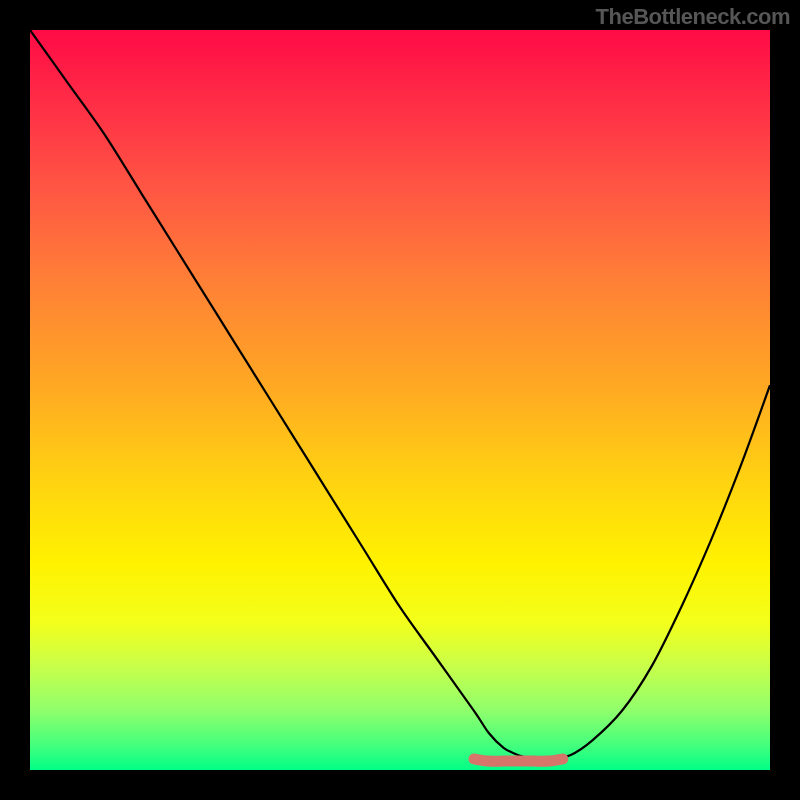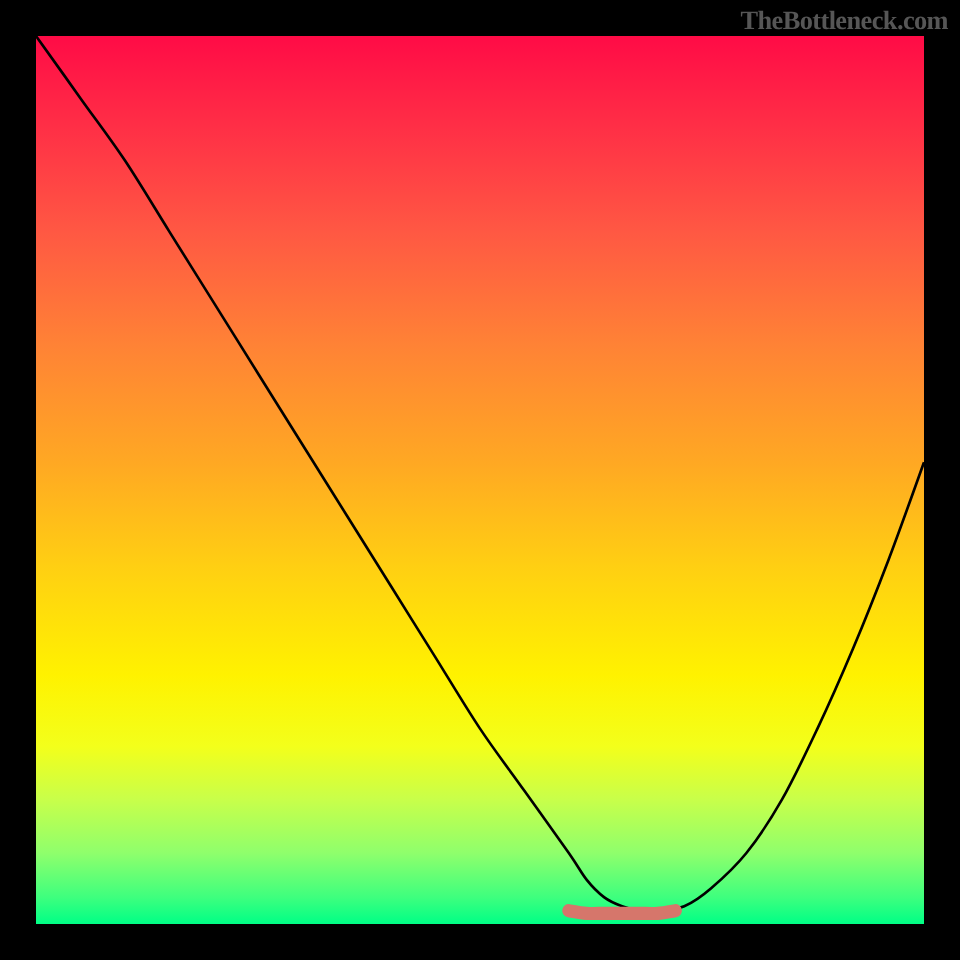--- a/index.html
+++ b/index.html
@@ -13,21 +13,21 @@
   .frame {
     position: absolute;
     width: 800px;
     height: 800px;
     background: #000;
   }
   .watermark {
     position: absolute;
     top: 4px;
     right: 10px;
-    font-family: Liberation Serif, serif;
+    font-family: Liberation Sans, sans-serif;
     font-size: 22px;
     font-weight: bold;
     color: #565656;
     letter-spacing: -0.5px;
     z-index: 5;
   }
   .plot-area {
     position: absolute;
     left: 30px;
     top: 30px;

